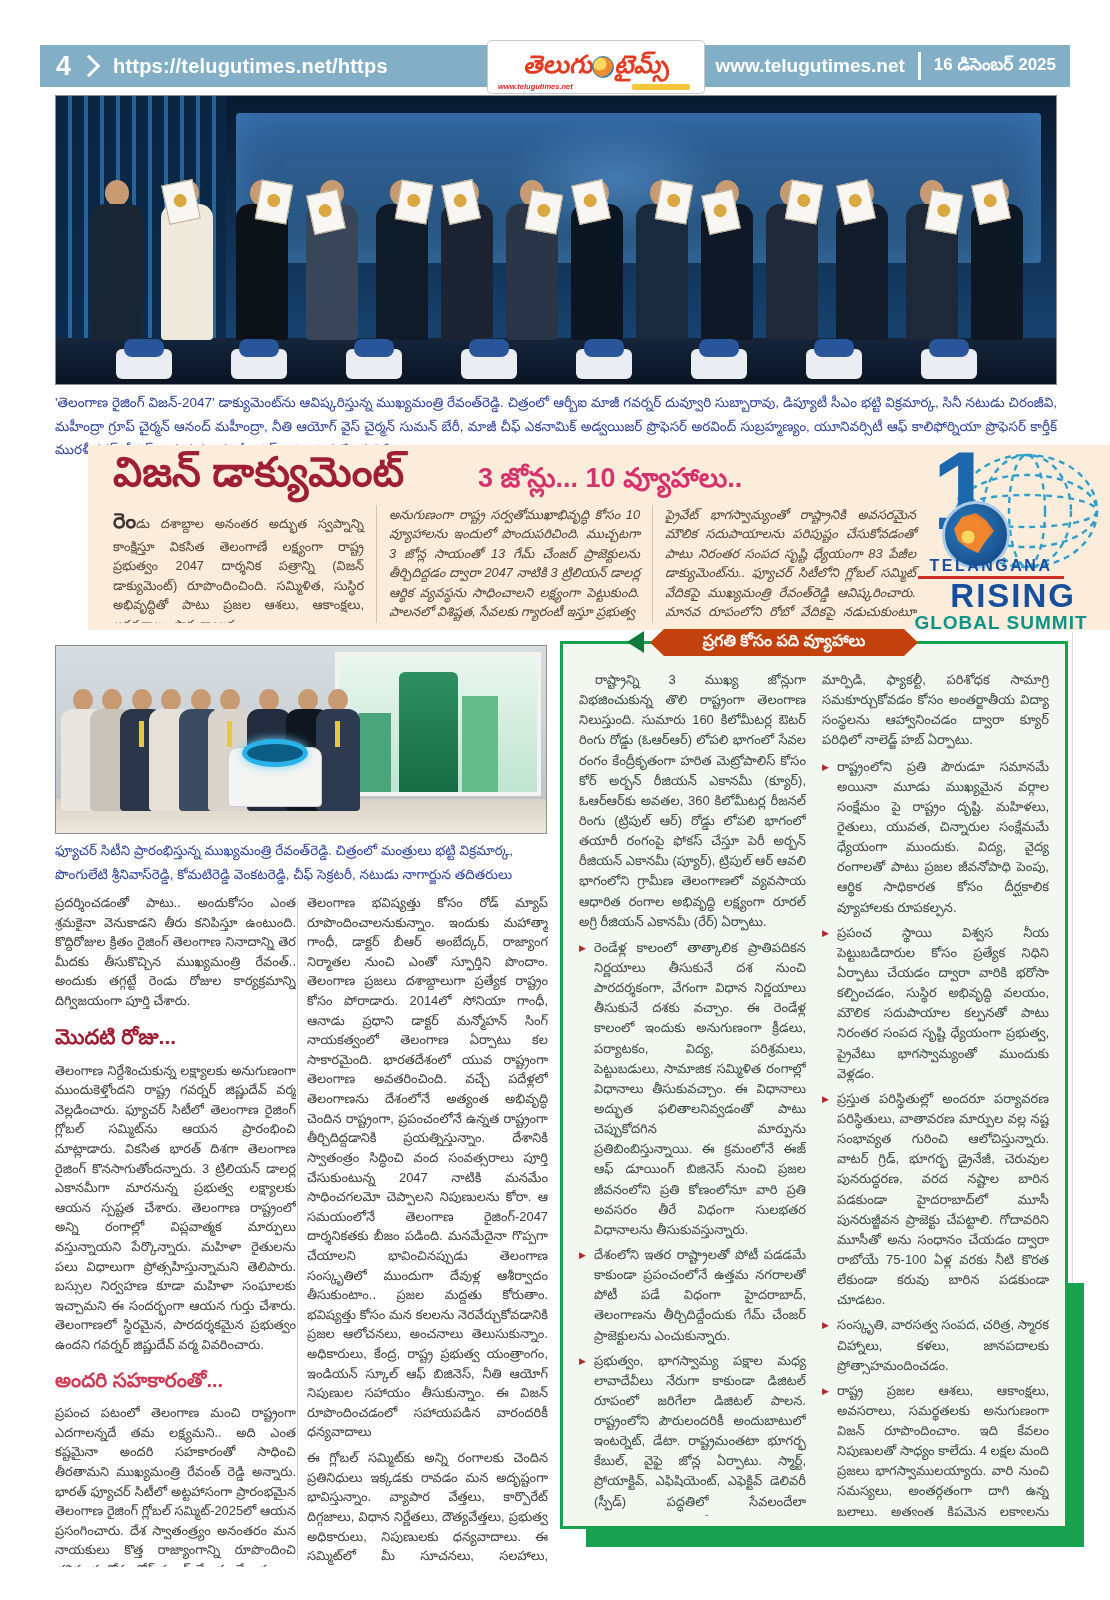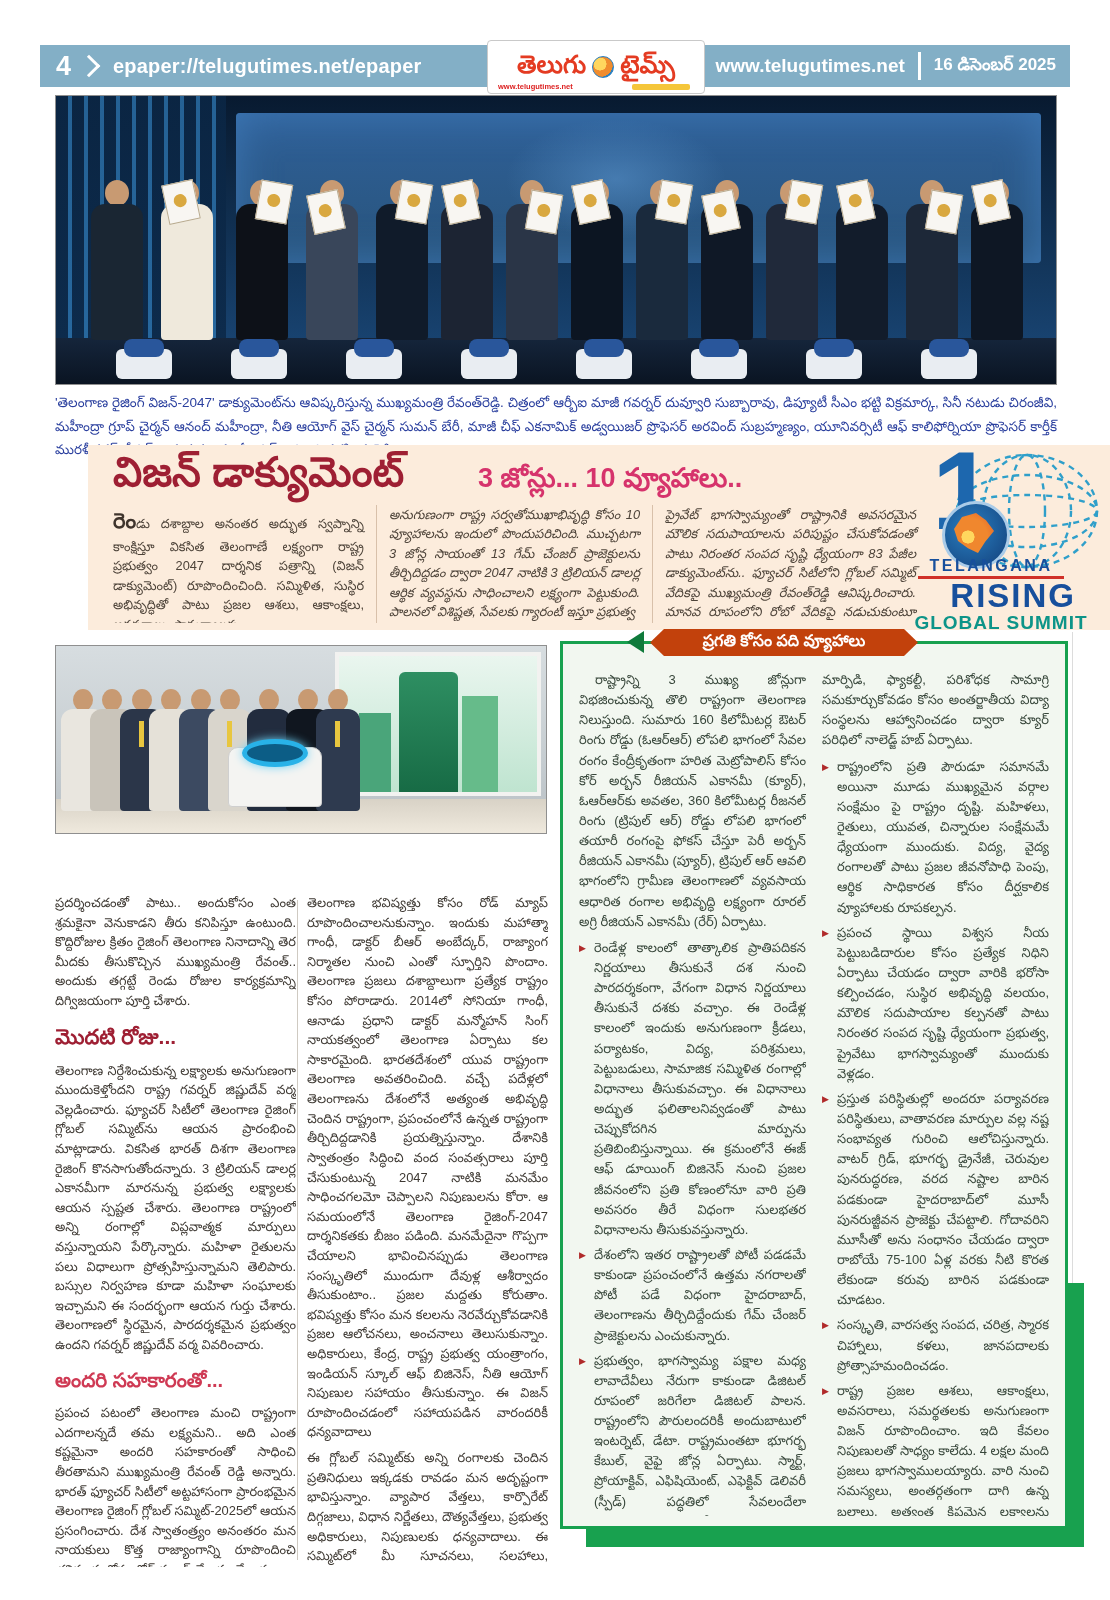--- a/index.html
+++ b/index.html
@@ -7,21 +7,21 @@
         font-family:"Liberation Sans","DejaVu Sans",sans-serif;}
   
   .hdr{position:absolute;left:40px;top:45px;width:1030px;height:42px;background:#83afc6;
        display:flex;align-items:center;}
   .hdr-num{color:#fff;font-size:27px;font-weight:bold;margin-left:16px;}
   .hdr-chev{width:13px;height:13px;border-top:3px solid #fff;border-right:3px solid #fff;
             transform:rotate(45deg);margin-left:10px;}
   .hdr-url{color:#fff;font-weight:bold;font-size:20px;margin-left:16px;letter-spacing:.2px;}
   .masthead{position:absolute;left:447px;top:-5px;width:216px;height:52px;background:#fff;
             border:1px solid #c9c9c9;border-radius:4px;display:flex;align-items:center;
-            justify-content:center;gap:6px;}
+            justify-content:center;gap:0;font-style:italic;}
   .mh-word{color:#e43b22;font-size:25px;font-weight:800;text-shadow:0 0 1px #fff;}
   .mh-globe{width:20px;height:20px;border-radius:50%;background:
             radial-gradient(circle at 35% 35%,#ffd75e 0 35%,#f08c2e 36% 70%,#2a7fc0 71%);
             border:1px solid #2a7fc0;}
   .mh-url{position:absolute;left:10px;bottom:2px;color:#d22;font-size:7.5px;font-weight:bold;}
   .mh-band{position:absolute;right:14px;bottom:3px;width:58px;height:6px;background:#f5c63a;border-radius:2px;}
   .hdr-right{margin-left:auto;display:flex;align-items:center;}
   .hdr-site{color:#fff;font-weight:bold;font-size:19px;}
   .hdr-sep{width:3px;height:28px;background:#fff;margin:0 13px;}
   .hdr-date{color:#fff;font-weight:bold;font-size:17px;margin-right:14px;white-space:nowrap;}
@@ -91,21 +91,21 @@
   .pagerule{position:absolute;left:1072px;top:632px;width:1px;height:900px;background:#dcdcdc;}
 </style>
 </head>
 <body>
 
 <div class="page">
 
   <div class="hdr">
     <span class="hdr-num">4</span>
     <span class="hdr-chev"></span>
-    <span class="hdr-url">epaper://telugutimes.net/epaper</span>
+    <span class="hdr-url">https://telugutimes.net/https</span>
     <div class="masthead">
       <span class="mh-word">తెలుగు</span>
       <span class="mh-globe"></span>
       <span class="mh-word">టైమ్స్</span>
       <span class="mh-url">www.telugutimes.net</span>
       <span class="mh-band"></span>
     </div>
     <div class="hdr-right">
       <span class="hdr-site">www.telugutimes.net</span>
       <span class="hdr-sep"></span>
@@ -342,20 +342,21 @@
       <div style="position: absolute; left: 47%; bottom: 12%; width: 44px; height: 122px; z-index: 2;">
         <div style="position: absolute; left: 12px; top: 0px; width: 20px; height: 22px; border-radius: 50%; background: rgb(200, 154, 114);"></div>
         <div style="position: absolute; left: 0px; top: 20px; width: 44px; height: 102px; border-radius: 12px 12px 4px 4px; background: rgb(16, 22, 31);"></div>
       </div>
       <div style="position: absolute; left: 53%; bottom: 12%; width: 44px; height: 122px; z-index: 2;">
         <div style="position: absolute; left: 12px; top: 0px; width: 20px; height: 22px; border-radius: 50%; background: rgb(200, 154, 114);"></div>
         <div style="position: absolute; left: 0px; top: 20px; width: 44px; height: 102px; border-radius: 12px 12px 4px 4px; background: rgb(46, 58, 79);"></div>
         <div style="position: absolute; left: 19px; top: 32px; width: 5px; height: 26px; background: rgb(232, 198, 63);"></div>
       </div>
     </div>
+  <div class="caption" id="cap2">ఫ్యూచర్ సిటీని ప్రారంభిస్తున్న ముఖ్యమంత్రి రేవంత్‌రెడ్డి. చిత్రంలో మంత్రులు భట్టి విక్రమార్క, పొంగులేటి శ్రీనివాస్‌రెడ్డి, కోమటిరెడ్డి వెంకటరెడ్డి, చీఫ్ సెక్రటరీ, నటుడు నాగార్జున తదితరులు</div>
 
   <div class="art-col" id="artCol1">
     <p>ప్రదర్శించడంతో పాటు.. అందుకోసం ఎంత శ్రమకైనా వెనుకాడని తీరు కనిపిస్తూ ఉంటుంది. కొద్దిరోజుల క్రితం రైజింగ్ తెలంగాణ నినాదాన్ని తెర మీదకు తీసుకొచ్చిన ముఖ్యమంత్రి రేవంత్.. అందుకు తగ్గట్టే రెండు రోజుల కార్యక్రమాన్ని దిగ్విజయంగా పూర్తి చేశారు.</p>
     <div class="sub1">మొదటి రోజు...</div>
     <p>తెలంగాణ నిర్దేశించుకున్న లక్ష్యాలకు అనుగుణంగా ముందుకెళ్తోందని రాష్ట్ర గవర్నర్ జిష్ణుదేవ్ వర్మ వెల్లడించారు. ఫ్యూచర్ సిటీలో తెలంగాణ రైజింగ్ గ్లోబల్ సమ్మిట్‌ను ఆయన ప్రారంభించి మాట్లాడారు. వికసిత భారత్ దిశగా తెలంగాణ రైజింగ్ కొనసాగుతోందన్నారు. 3 ట్రిలియన్ డాలర్ల ఎకానమీగా మారనున్న ప్రభుత్వ లక్ష్యాలకు ఆయన స్పష్టత చేశారు. తెలంగాణ రాష్ట్రంలో అన్ని రంగాల్లో విప్లవాత్మక మార్పులు వస్తున్నాయని పేర్కొన్నారు. మహిళా రైతులను పలు విధాలుగా ప్రోత్సహిస్తున్నామని తెలిపారు. బస్సుల నిర్వహణ కూడా మహిళా సంఘాలకు ఇచ్చామని ఈ సందర్భంగా ఆయన గుర్తు చేశారు. తెలంగాణలో స్థిరమైన, పారదర్శకమైన ప్రభుత్వం ఉందని గవర్నర్ జిష్ణుదేవ్ వర్మ వివరించారు.</p>
     <div class="sub2">అందరి సహకారంతో...</div>
     <p>ప్రపంచ పటంలో తెలంగాణ మంచి రాష్ట్రంగా ఎదగాలన్నదే తమ లక్ష్యమని.. అది ఎంత కష్టమైనా అందరి సహకారంతో సాధించి తీరతామని ముఖ్యమంత్రి రేవంత్ రెడ్డి అన్నారు. భారత్ ఫ్యూచర్ సిటీలో అట్టహాసంగా ప్రారంభమైన తెలంగాణ రైజింగ్ గ్లోబల్ సమ్మిట్-2025లో ఆయన ప్రసంగించారు. దేశ స్వాతంత్ర్యం అనంతరం మన నాయకులు కొత్త రాజ్యాంగాన్ని రూపొందించి భవిష్యత్తు కోసం రోడ్ మ్యాప్ వేశారు. మేం కూడా</p>
   </div>
   <div class="colrule"></div>
   <div class="art-col" id="artCol2">

